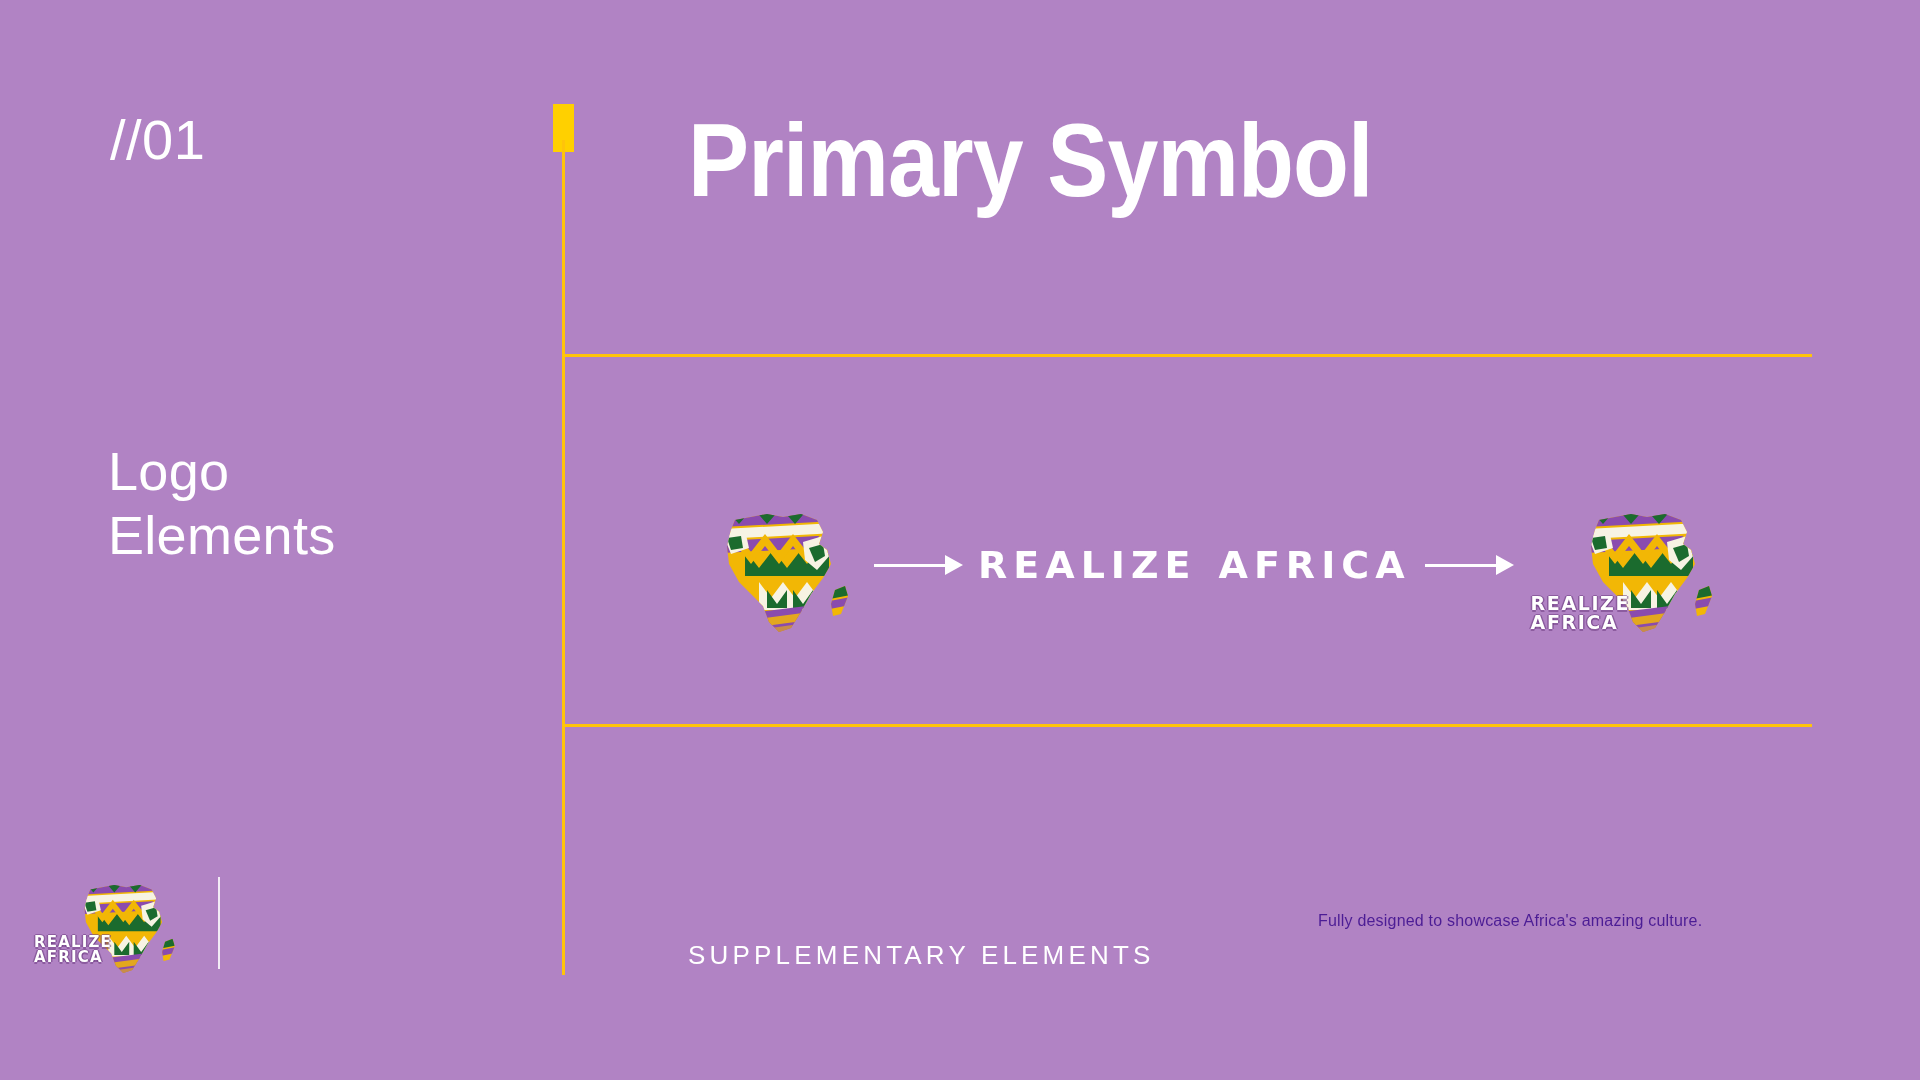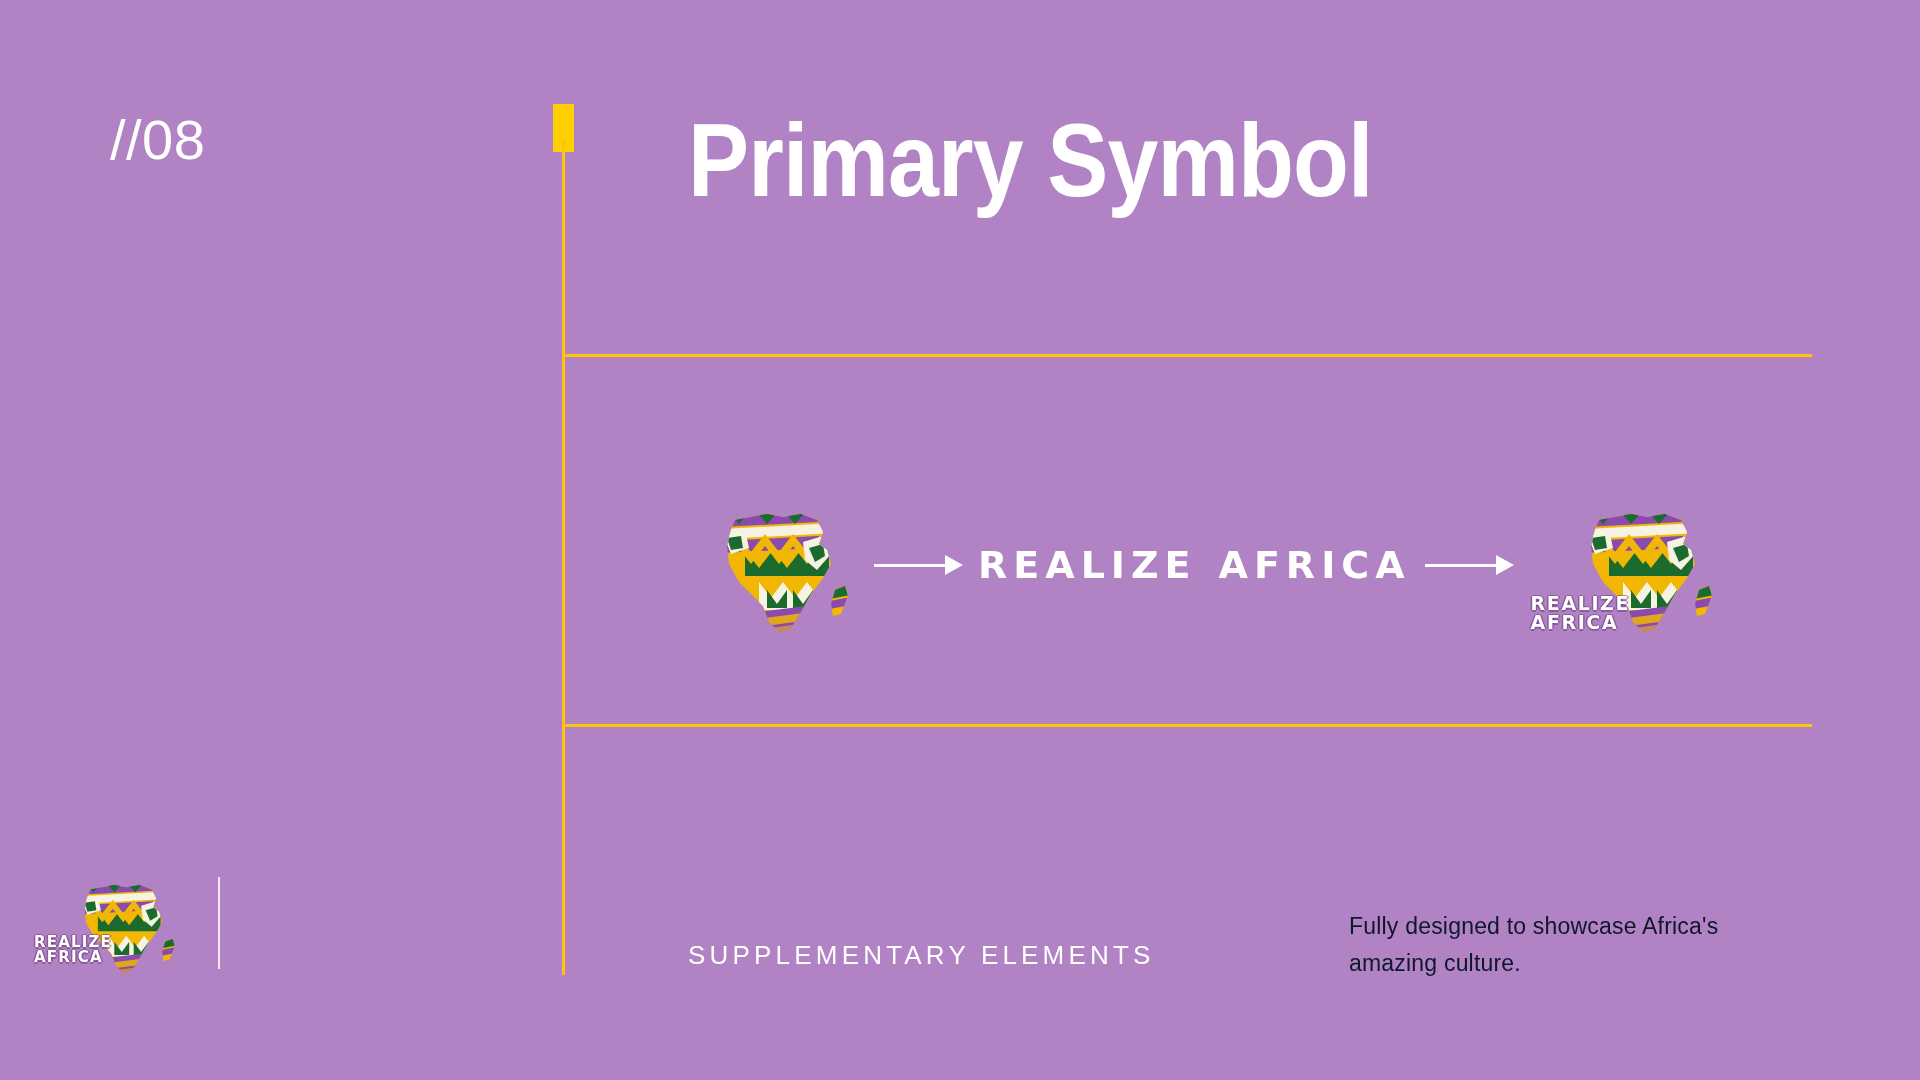--- a/index.html
+++ b/index.html
@@ -185,36 +185,40 @@
     position: absolute;
     left: 688px;
     top: 940px;
     font-size: 26px;
     font-weight: 400;
     color: #ffffff;
     letter-spacing: 4.2px;
   }
   .tagline {
     position: absolute;
-    left: 1349px;
+    left: 1318px;
     top: 908px;
     width: 400px;
-    font-size: 23px;
+    font-size: 16px;
     font-weight: 300;
-    color: #0f172a;
+    color: #4c1d95;
     line-height: 1.62;
     letter-spacing: .2px;
   }
 </style>
 </head>
 <body>
 
 <div class="slide">
 
-  <div class="section-number">//08</div>
+  <div class="section-number">//01</div>
+  <div class="section-title">
+    <div>Logo</div>
+    <div>Elements</div>
+  </div>
 
   <div class="v-marker"></div>
   <div class="v-line"></div>
   <div class="h-rule top"></div>
   <div class="h-rule bottom"></div>
 
   <div class="page-title">Primary Symbol</div>
 
   <div class="construction">
 

